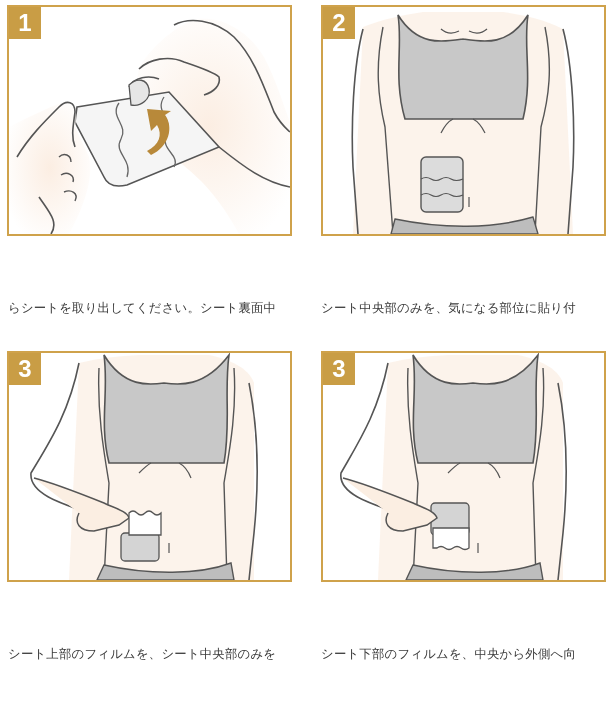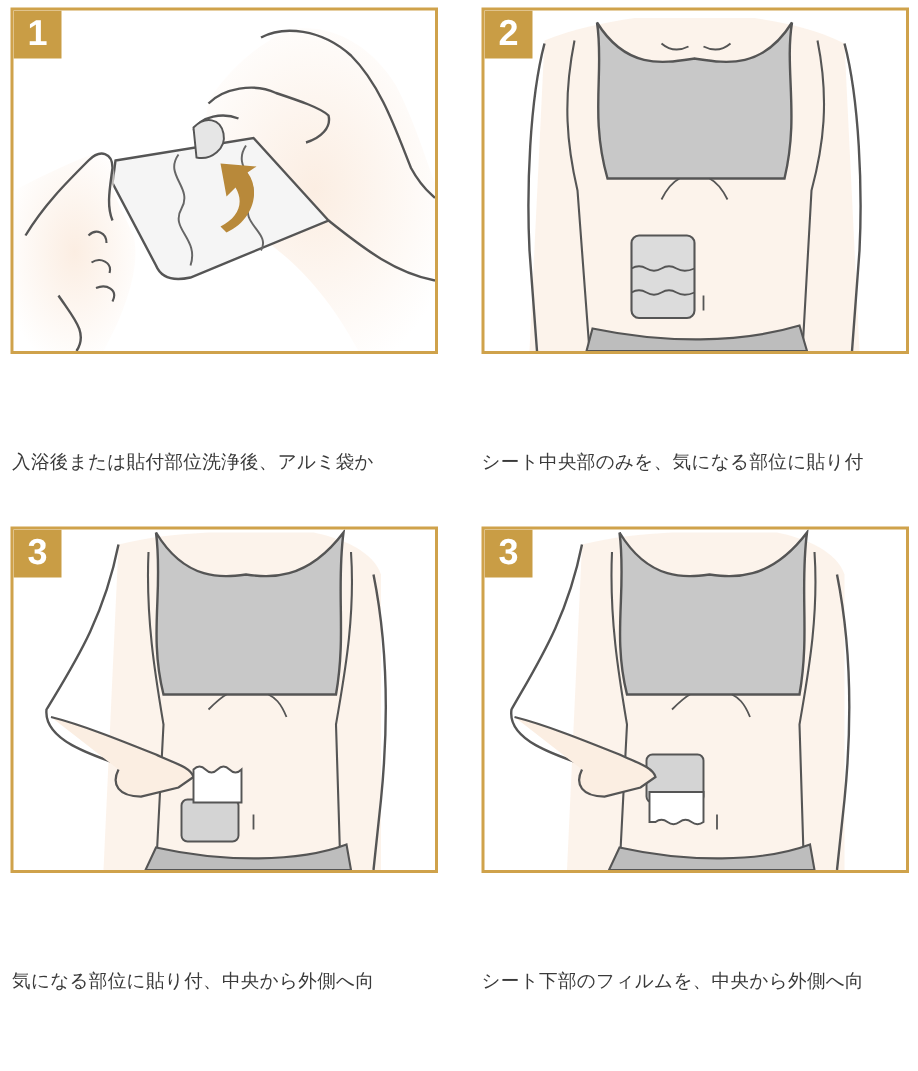--- a/index.html
+++ b/index.html
@@ -40,21 +40,20 @@
 
       <path d="M142 148 C160 140,165 120,156 108 L162 104 L138 102 L142 124 L148 118 C154 128,150 138,138 144 Z" fill="#B8893A"></path>
 
       <path d="M0 120 C20 110,40 100,55 95 C65 95,70 105,66 120 L80 150 C85 170,75 200,60 227 L0 227 Z" fill="url(#skin1)" opacity="0.6"></path>
       <path d="M8 150 C20 130,35 115,50 100 C58 92,66 95,66 105 C64 120,62 130,66 140" fill="none" stroke="#555" stroke-width="1.6"></path>
       <path d="M50 150 C55 145,62 148,62 155 M52 168 C58 164,66 168,64 175 M55 185 C62 182,70 186,66 194" fill="none" stroke="#555" stroke-width="1.4"></path>
       <path d="M30 190 C40 205,50 215,42 227" fill="none" stroke="#555" stroke-width="1.6"></path>
     </svg>
   </div>
   <div class="caption" style="left:8px;top:248px;width:300px;">
-    <div>入浴後または貼付部位洗浄後、アルミ袋か</div>
     <div>らシートを取り出してください。シート裏面中</div>
     <div>央部のフィルムをはがしてください。</div>
   </div>
 </div>
 
 <div class="step">
   <div class="panel" style="left:321px;top:5px;width:285px;height:231px;">
     <div class="badge">2</div>
     <svg width="281" height="227" viewBox="0 0 281 227">
       <path d="M40 20 C60 12,80 8,100 5 L180 5 C200 8,220 12,240 22 L250 227 L30 227 Z" fill="#fbeee2" opacity="0.7"></path>
@@ -92,21 +91,21 @@
 
       <path d="M25 125 C45 130,70 140,95 150 C105 155,118 158,120 165 L110 172 L85 178 C70 178,65 170,70 160" fill="#fbeee2" stroke="#555" stroke-width="1.5"></path>
 
       <rect x="112" y="180" width="38" height="28" rx="4" fill="#d4d4d4" stroke="#555" stroke-width="1.3"></rect>
       <path d="M120 160 q4 -4 8 0 t8 0 t8 0 t8 0 L152 182 L120 182 Z" fill="#fff" stroke="#555" stroke-width="1.3"></path>
       <path d="M160 190 L160 200" stroke="#555" stroke-width="1.2"></path>
       <path d="M95 212 C140 222,190 222,222 210 L225 227 L88 227 Z" fill="#bdbdbd" stroke="#555" stroke-width="1.4"></path>
     </svg>
   </div>
   <div class="caption" style="left:8px;top:594px;width:300px;">
-    <div>気になる部位に貼り付、中央から外側へ向</div>
+    <div>シート上部のフィルムを、シート中央部のみを</div>
     
     
   </div>
 </div>
 
 <div class="step">
   <div class="panel" style="left:321px;top:351px;width:285px;height:231px;">
     <div class="badge">3</div>
     <svg width="281" height="227" viewBox="0 0 281 227">
       <path d="M65 10 C85 5,105 3,125 2 L195 2 C215 6,235 15,240 30 L240 227 L55 227 Z" fill="#fbeee2" opacity="0.7"></path>

